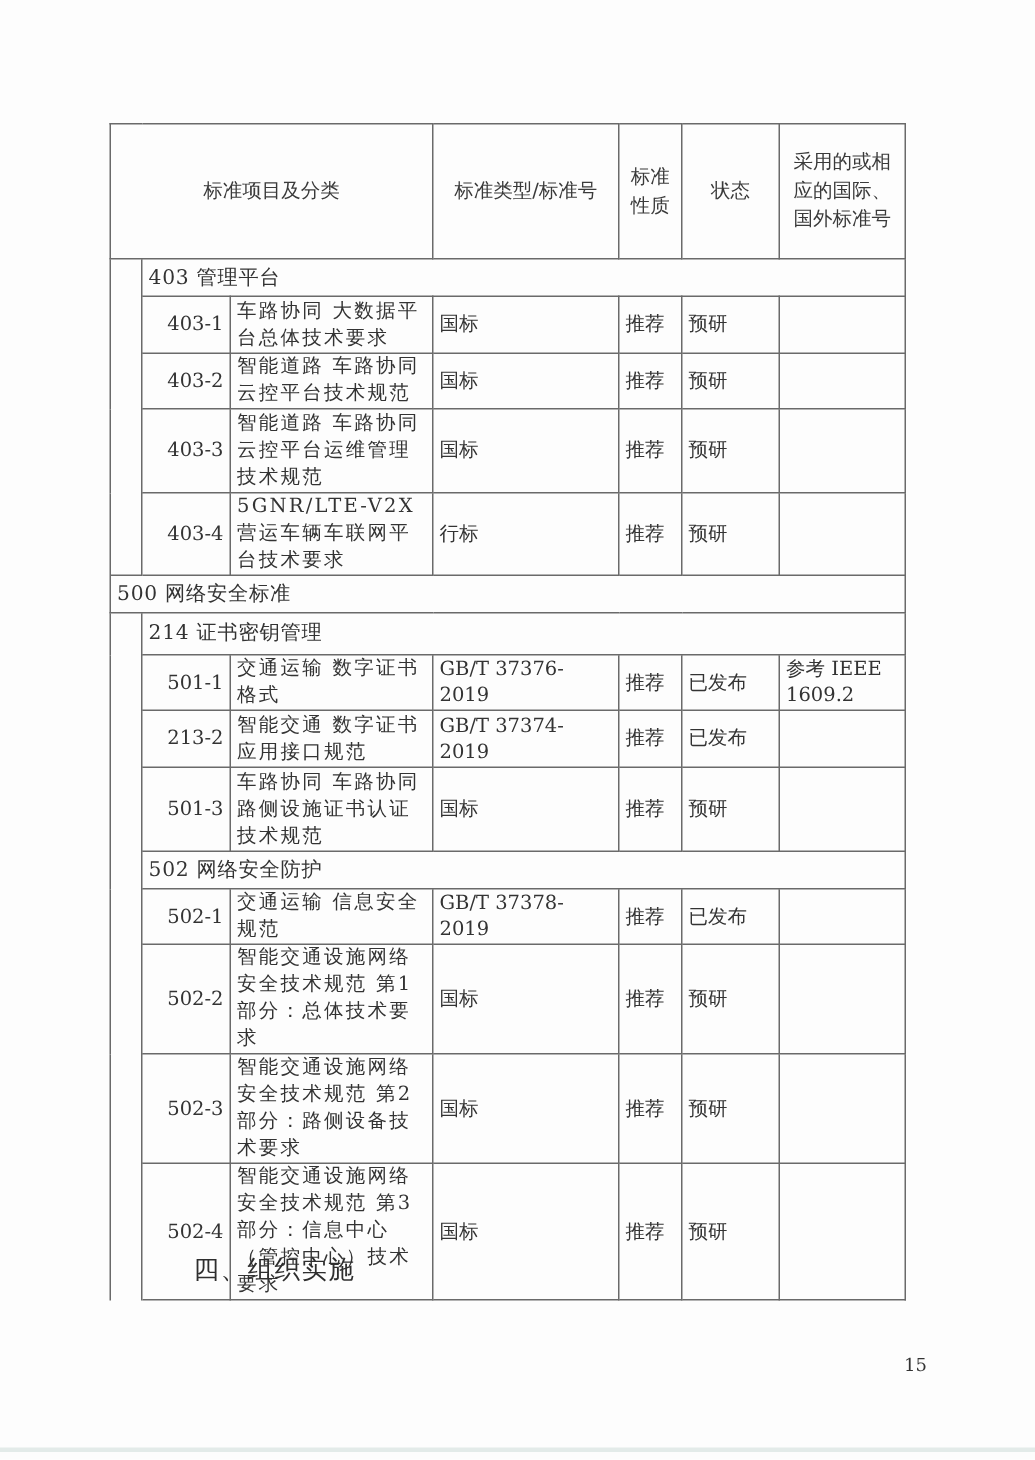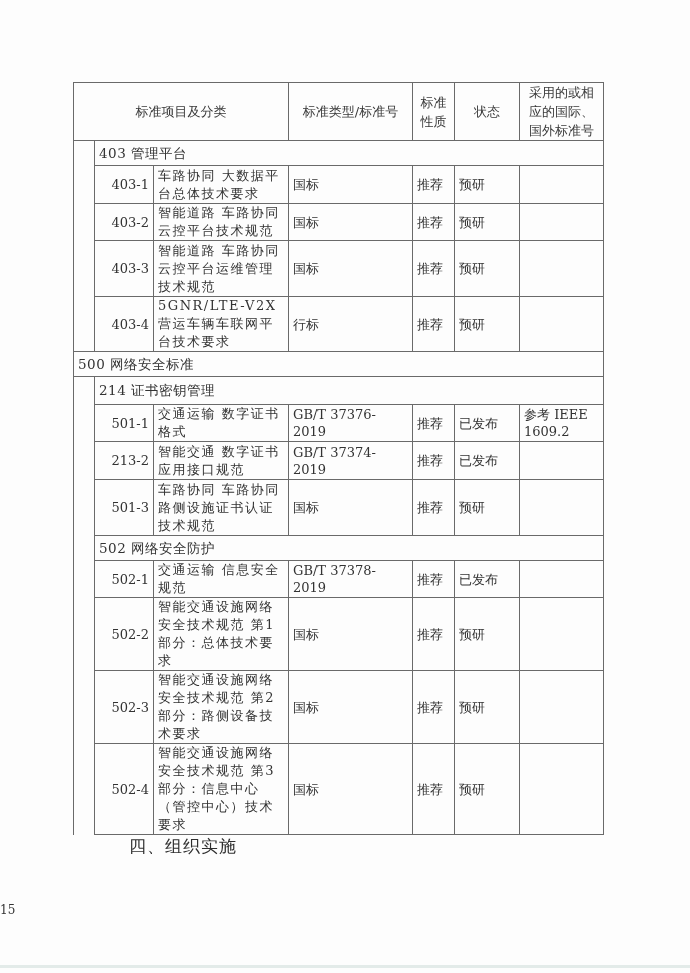--- a/index.html
+++ b/index.html
@@ -28,21 +28,21 @@
   td.adopt { line-height: 17px; padding: 0 5px; }
   .heading4 {
     position: absolute; left: 129px; top: 800px; font-size: 17px;
     font-family: "DejaVu Sans", "Liberation Sans", sans-serif; color: #2e2e2e; letter-spacing: 1px; margin-top: 35px;
   }
   .para {
     position: absolute; left: 129px; top: 838px; font-size: 17.5px;
     font-family: "DejaVu Serif", "Liberation Serif", serif; color: #2e2e2e; letter-spacing: 2.2px; white-space: nowrap;
   }
   .pagenum {
-    position: absolute; left: 0; width: 618px; top: 903px; text-align: left;
+    position: absolute; left: 0; width: 618px; top: 903px; text-align: right;
     font-size: 12px; color: #333;
   }
   .bottom-edge { position: absolute; left: 0; top: 965px; width: 690px; height: 3px; background: #e3ebe9; }
 </style>
 </head>
 <body>
 
 <div class="page">
 
   <table class="std">
@@ -54,21 +54,21 @@
       <col style="width:42px">
       <col style="width:65px">
       <col style="width:84px">
     </colgroup>
     <tbody>
         <tr class="hdr-row">
       <th colspan="3">标准项目及分类</th>
       <th>标准类型/标准号</th>
       <th style="padding:1px 2px;"><span>标准性质</span></th>
       <th>状态</th>
-      <th style="padding:0 3px;"><span>采用的或相应的国际、国外标准号</span></th>
+      <th style="padding:16px 3px;"><span>采用的或相应的国际、国外标准号</span></th>
     </tr>
 
     <tr class="sec-row">
       <td class="col-indent" rowspan="5"></td>
       <td colspan="6">403 管理平台</td>
     </tr>
     <tr style="height:38px">
       <td class="id">403-1</td>
       <td class="name">车路协同 大数据平台总体技术要求</td>
       <td class="type">国标</td>

